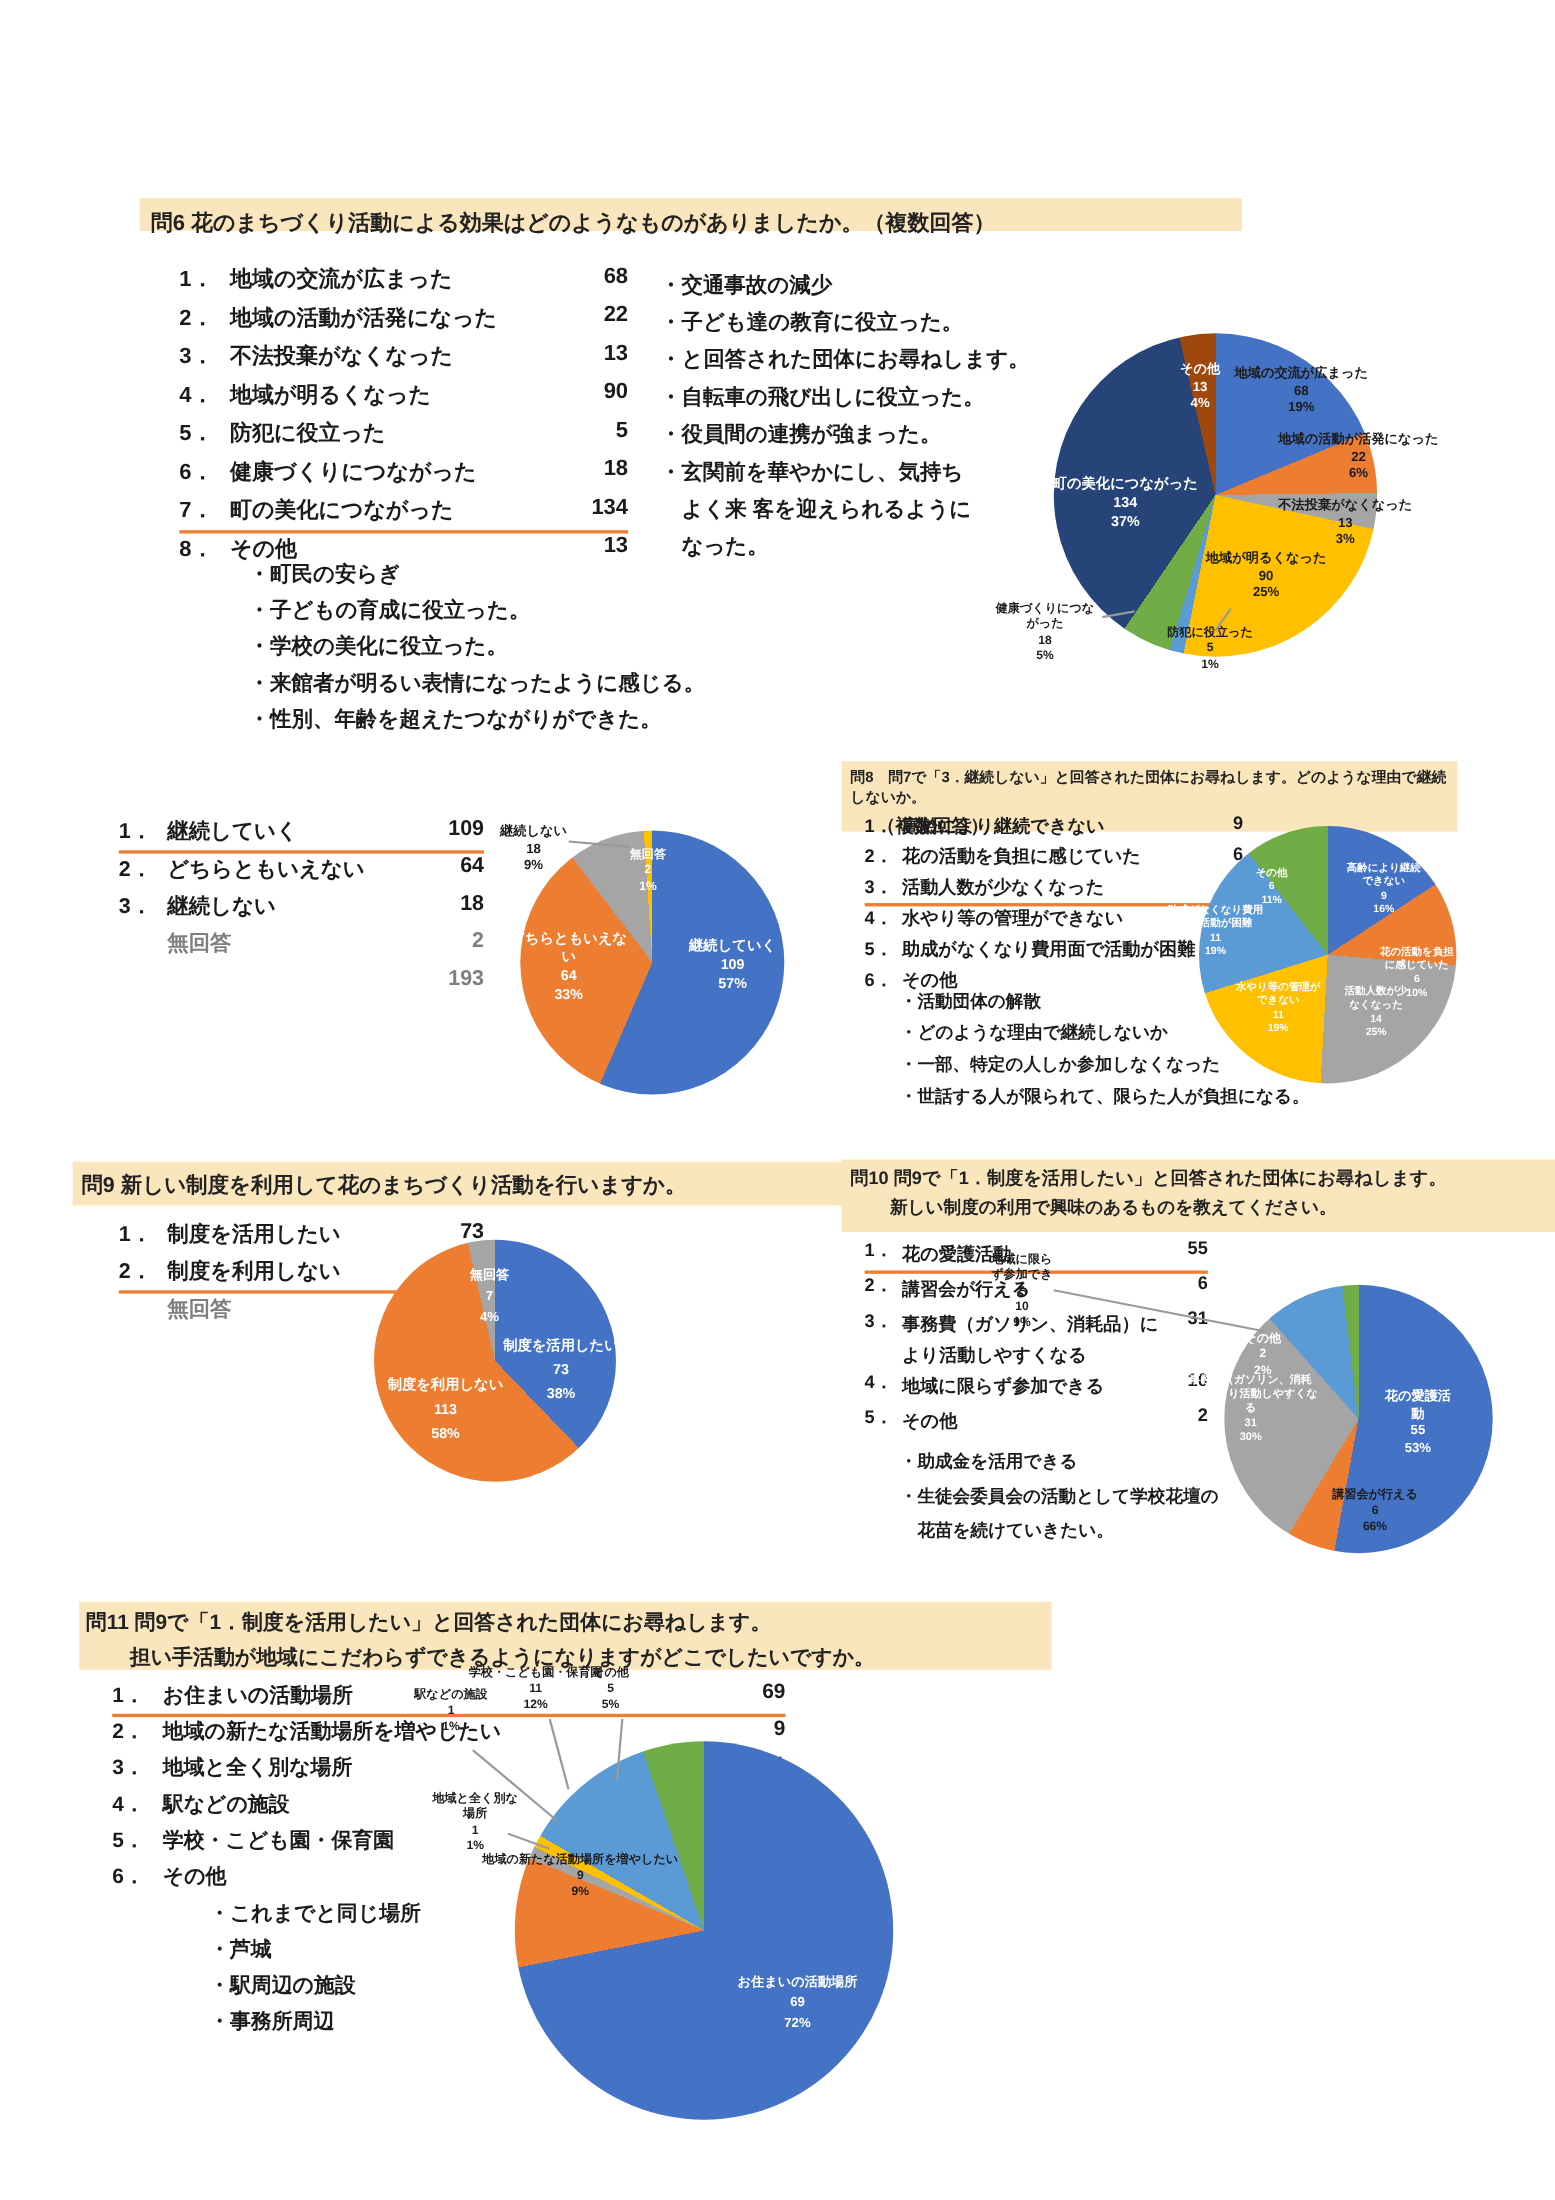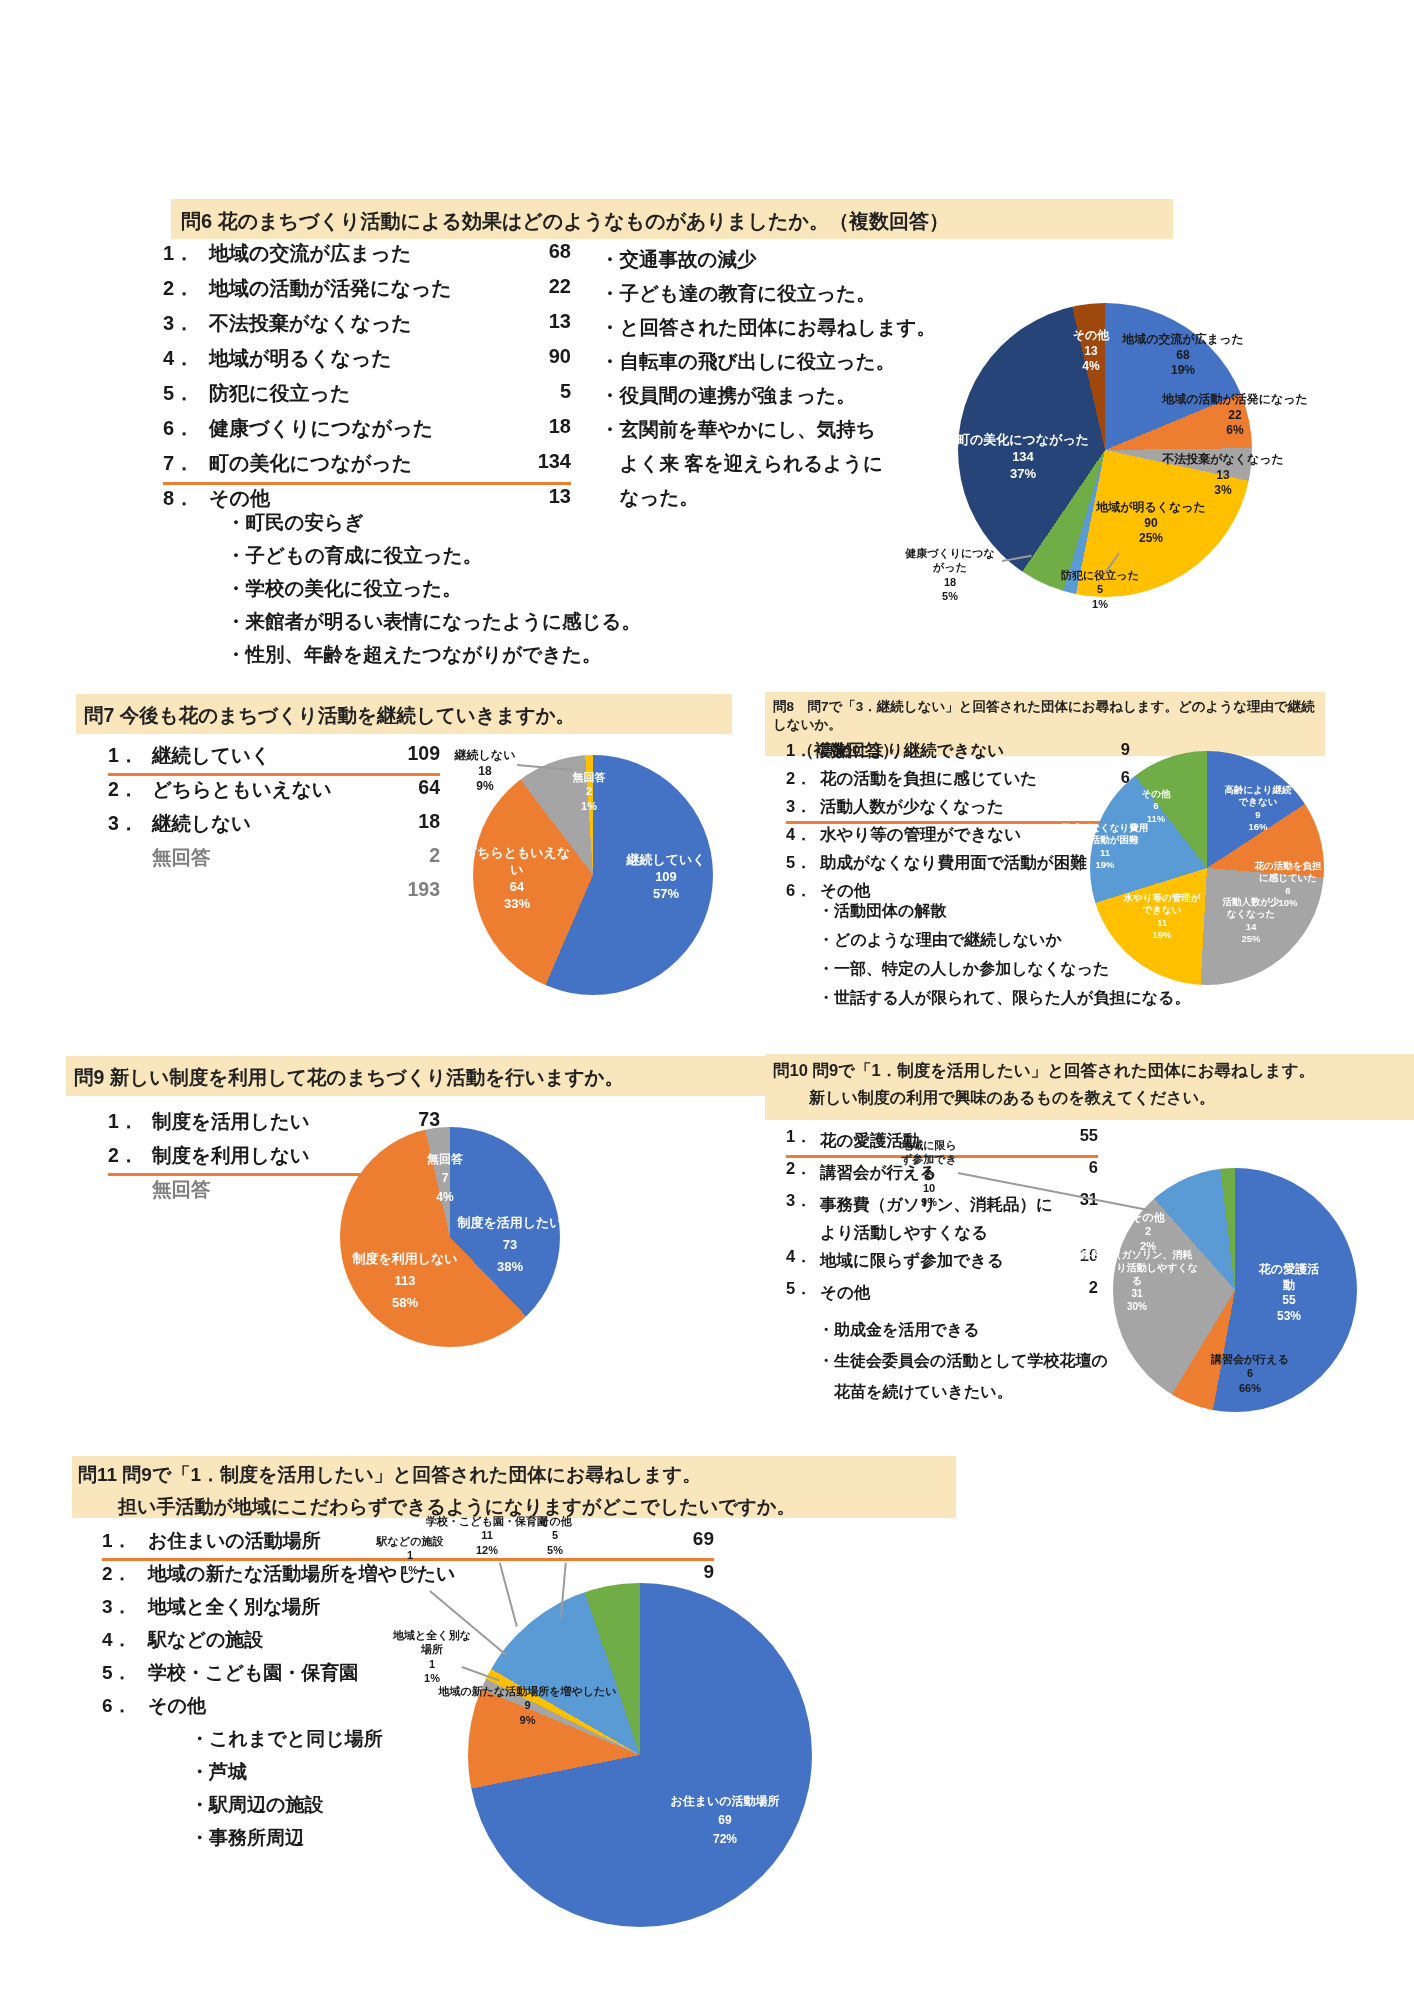--- a/index.html
+++ b/index.html
@@ -4,21 +4,21 @@
 <style>
   * { margin:0; padding:0; box-sizing:border-box; }
   html,body { background:#ffffff; }
   #canvas {
     position:relative; width:1414px; height:2000px; margin:0 auto;
     background:#ffffff; color:#1b1b1b; overflow:hidden;
     font-family:"Liberation Sans","DejaVu Sans",sans-serif;
   }
   
   .band { position:absolute; background:#FAE6BD; font-weight:bold; color:#222; }
-  #q6-band  { left:127px; top:199px;  width:1002px; height:40px; font-size:20px;  padding:9px 0 0 10px;margin-left:44px; }
+  #q6-band  { left:127px; top:180px;  width:1002px; height:30px; font-size:20px;  padding:9px 0 0 10px; }
   #q7-band  { left:76px;  top:694px;  width:656px;  height:40px; font-size:19.5px;padding:8px 0 0 8px; }
   #q8-band  { left:765px; top:692px;  width:560px;  height:64px; font-size:13.5px;padding:6px 0 0 8px; }
   #q8-band .l2 { font-size:17px; padding-left:24px; margin-top:5px; }
   #q9-band  { left:66px;  top:1056px; width:700px;  height:40px; font-size:19.5px;padding:8px 0 0 8px; }
   #q10-band { left:765px; top:1054px; width:649px;  height:66px; font-size:16.5px;padding:6px 0 0 8px; }
   #q10-band .l2 { font-size:16px; padding-left:36px; margin-top:6px; }
   #q11-band { left:72px;  top:1456px; width:884px;  height:62px; font-size:19px;  padding:6px 0 0 6px; }
   #q11-band .l2 { padding-left:40px; margin-top:6px; }
   
   .list { position:absolute; font-weight:bold; }
@@ -183,23 +183,20 @@
       <div>5%</div>
   </div>
   <div class="plbl w" style="left:938px;top:432px;width:170px;font-size:13px">
     <div>町の美化につながった</div>
       <div>134</div>
       <div>37%</div>
   </div>
   <div class="leader" style="left:1105px;top:572px;width:24px;transform:rotate(-55deg)"></div>
   <div class="leader" style="left:1002px;top:560px;width:30px;transform:rotate(-10deg)"></div>
 
-  <div class="band" id="q7-band">
-    <div>問7 今後も花のまちづくり活動を継続していきますか。</div>
-  </div>
   <div class="list" id="q7-list">
       <div class="row" data-style="hl">
     <span class="num">1．</span>
     <span class="lbl">
       <div>継続していく</div>
       <div></div>
     </span>
     <span class="val">109</span>
   </div>
       <div class="row">

